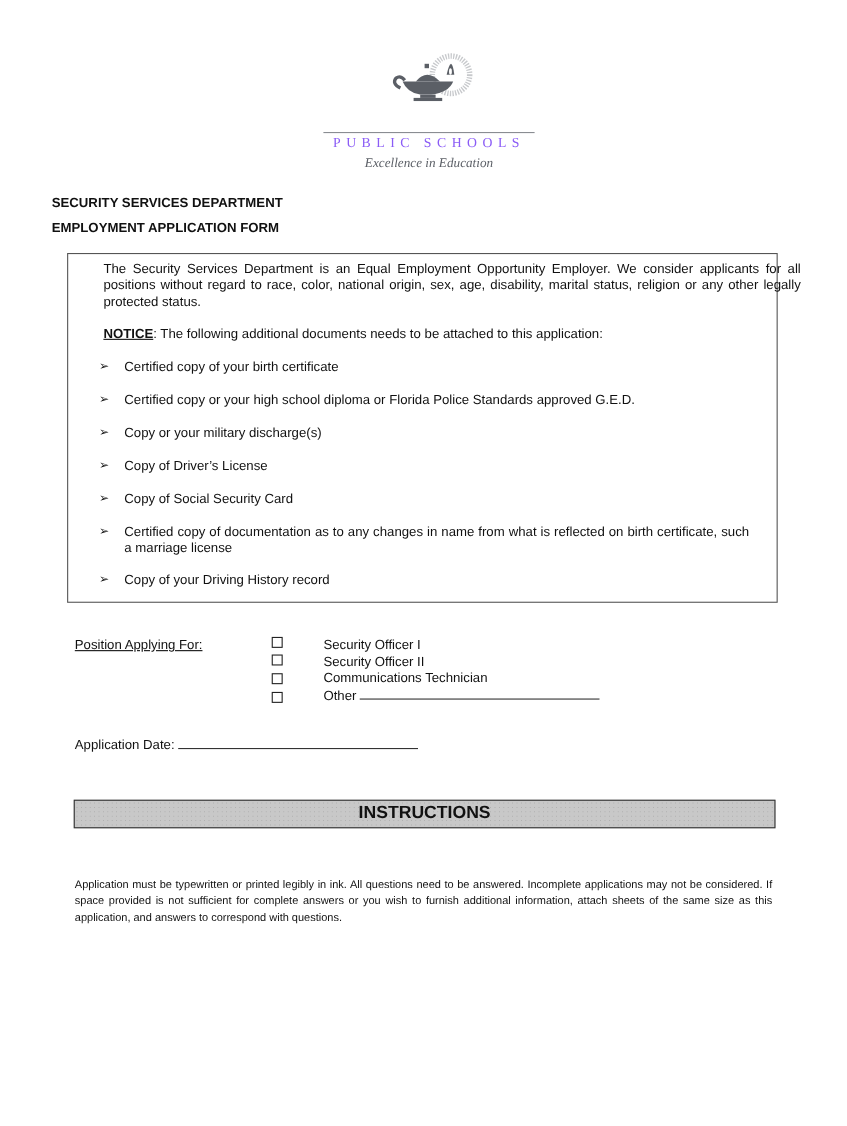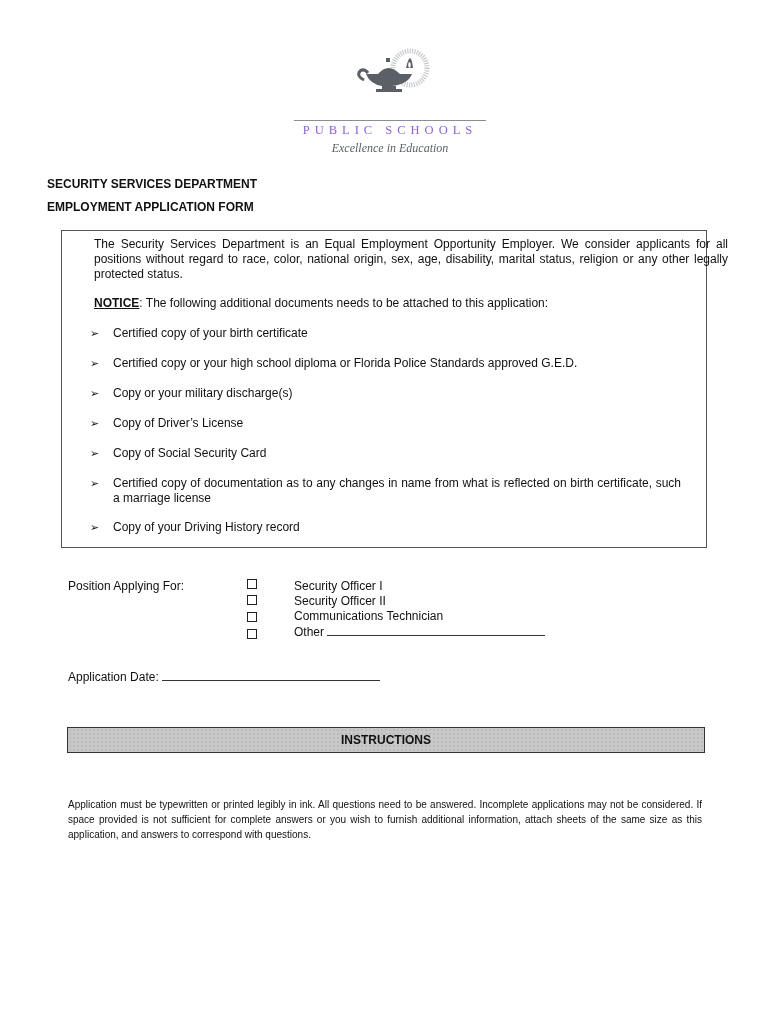--- a/index.html
+++ b/index.html
@@ -22,31 +22,31 @@
     .notice-box { position: absolute; left: 61px; top: 230px; width: 646px; height: 318px;
                   border: 1px solid #555; box-sizing: border-box; }
     .para { position: absolute; left: 6px; width: 634px; font-size: 12px; line-height: 15px; text-align: justify; margin-left: 26px; }
     .para.eeo { top: 6px; }
     .para.notice { top: 65px; }
     .notice-label { font-weight: bold; text-decoration: underline; }
     .req-item { position: absolute; left: 28px; width: 590px; font-size: 12px; line-height: 15px; }
     .req-item .bullet { position: absolute; left: 0; top: 0; font-size: 11px; }
     .req-item .txt { position: absolute; left: 23px; width: 568px; text-align: justify; }
 
-    .pos-label { position: absolute; left: 68px; top: 579px; font-size: 12px; }
+    .pos-label { position: absolute; left: 68px; top: 579px; font-size: 12px; text-decoration: underline; }
     .cbx { position: absolute; left: 247px; width: 10px; height: 10px; border: 1.5px solid #222; box-sizing: border-box; }
     .pos-opt { position: absolute; left: 294px; font-size: 12px; line-height: 15px; }
     .fill-line { display: inline-block; border-bottom: 1px solid #333; vertical-align: baseline; height: 11px; }
 
     .date-label { position: absolute; left: 68px; top: 669px; font-size: 12px; }
 
     .instr-bar { position: absolute; left: 67px; top: 727px; width: 638px; height: 26px;
                  border: 1px solid #333; box-sizing: border-box; background-color: #c8c8c8;
                  background-image: radial-gradient(#a9a9a9 0.6px, transparent 0.8px);
-                 background-size: 4px 4px; text-align: center; font-weight: bold; font-size: 12px; line-height: 24px; }
+                 background-size: 4px 4px; text-align: center; font-weight: bold; font-size: 16px; line-height: 24px; }
     .instr-text { position: absolute; left: 68px; top: 797px; width: 634px; font-size: 10px; line-height: 15px; text-align: justify; }
   </style>
 </head>
 <body>
 
 <div class="logo">
   <svg width="90" height="48" viewBox="0 0 90 48">
     <g stroke="#b9bbbe" stroke-width="1">
       <circle cx="60" cy="24" r="17" fill="none" stroke="#c7c9cc" stroke-dasharray="1.2 1.2" stroke-width="5"></circle>
     </g>

